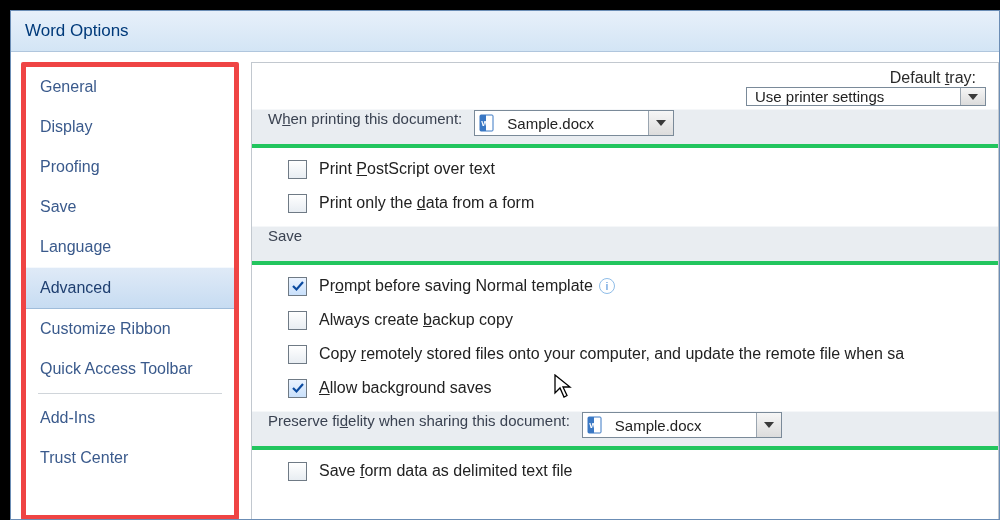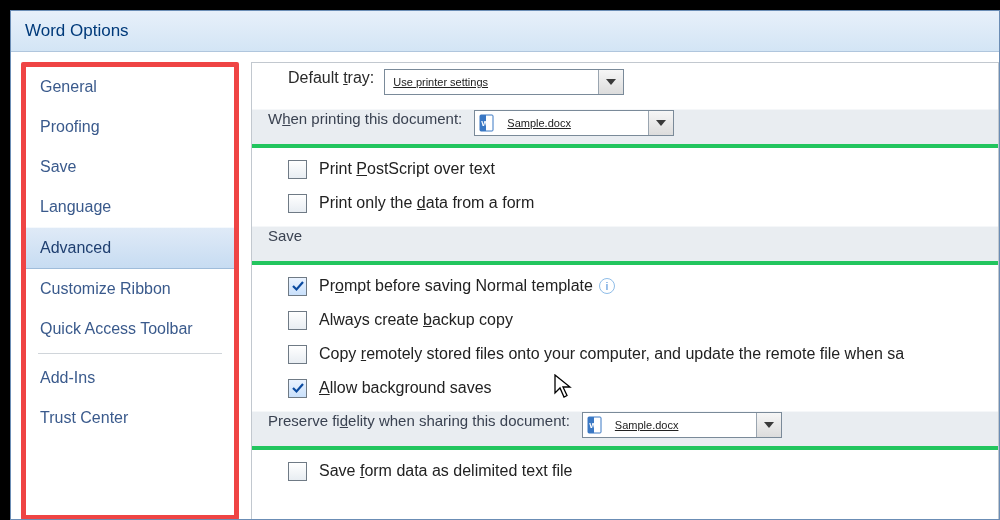--- a/index.html
+++ b/index.html
@@ -6,26 +6,26 @@
   .viewport{width:1000px;height:520px;background:#000;position:relative;overflow:hidden;}
   .dialog{position:absolute;left:10px;top:10px;width:990px;height:510px;background:#22c55e;border:1px solid #6b8db5;box-sizing:border-box;overflow:hidden;}
   .titlebar{height:40px;background:linear-gradient(#e7f0fa,#d3e5f5);border-bottom:1px solid #b0c6dd;display:flex;align-items:center;padding:0 14px;color:#003a7a;font-size:17px;}
   .body{display:flex;height:calc(100% - 40px);background:#fff;}
   .sidebar{width:218px;border:5px solid #ef4444;margin:10px 6px 0 10px;box-sizing:border-box;background:#fff;overflow:hidden;border-radius:2px;}
   .nav-item{height:40px;display:flex;align-items:center;padding:0 14px;font-size:16px;color:#3a5a8c;cursor:pointer;}
   .nav-item.sel{background:linear-gradient(#dfeaf7,#c7dcf2);color:#1f3f70;border-top:1px solid #f5f9fd;border-bottom:1px solid #9fbcda;}
   .nav-sep{height:1px;background:#d0d5da;margin:4px 12px;}
 
   .main{flex:1;border:1px solid #c2c8cf;margin:10px 0 0 6px;box-sizing:border-box;background:#fff;overflow:hidden;padding:6px 0 0 0;position:relative;}
-  .row{display:flex;align-items:flex-start;height:34px;padding:0 12px 0 36px;}
+  .row{display:flex;align-items:flex-end;height:34px;padding:0 12px 0 36px;flex-direction:column;}
   .row-label{font-size:16px;color:#2a2a2a;margin-right:10px;white-space:nowrap;}
   .u{text-decoration:underline;}
 
   .combo{display:inline-flex;align-items:center;background:#fff;border:1px solid #7a8a99;height:26px;box-sizing:border-box;}
-  .combo .text{padding:0 8px;font-size:11px;color:#222;min-width:120px;text-decoration:underline;}
+  .combo .text{padding:0 8px;font-size:15px;color:#222;min-width:120px;}
   .combo .btn{width:24px;height:100%;background:linear-gradient(#f6f6f6,#dcdcdc);border-left:1px solid #9aa5b0;display:flex;align-items:center;justify-content:center;}
   .combo .btn svg{width:10px;height:6px;}
   .combo.withicon .icon{display:flex;align-items:center;justify-content:center;width:24px;height:100%;}
 
   .section{height:34px;background:#e9edf1;border-top:1px solid #f5f7f9;border-bottom:4px solid #22c55e;display:flex;align-items:flex-start;padding:0 16px;font-size:15px;color:#3a4251;margin:6px 0 4px 0;}
   .section .combo{margin-left:12px;}
 
   .checkrow{display:flex;align-items:center;height:34px;padding:0 12px 0 36px;font-size:16px;color:#222;white-space:nowrap;}
   .chk{width:17px;height:17px;border:1px solid #6f7a85;background:linear-gradient(#fff,#e8edf2);margin-right:12px;display:flex;align-items:center;justify-content:center;flex:0 0 auto;}
   .chk.on{background:linear-gradient(#eaf3ff,#c9e0fb);}
@@ -42,20 +42,23 @@
 <div class="viewport">
   <div class="dialog">
     <div class="titlebar">
       <span>Word Options</span>
     </div>
     <div class="body">
 
       <div class="sidebar">
         <div class="nav-item">
             <span>General</span>
+          </div>
+        <div class="nav-item">
+            <span>Display</span>
           </div>
         <div class="nav-item">
             <span>Proofing</span>
           </div>
         <div class="nav-item">
             <span>Save</span>
           </div>
         <div class="nav-item">
             <span>Language</span>
           </div>

